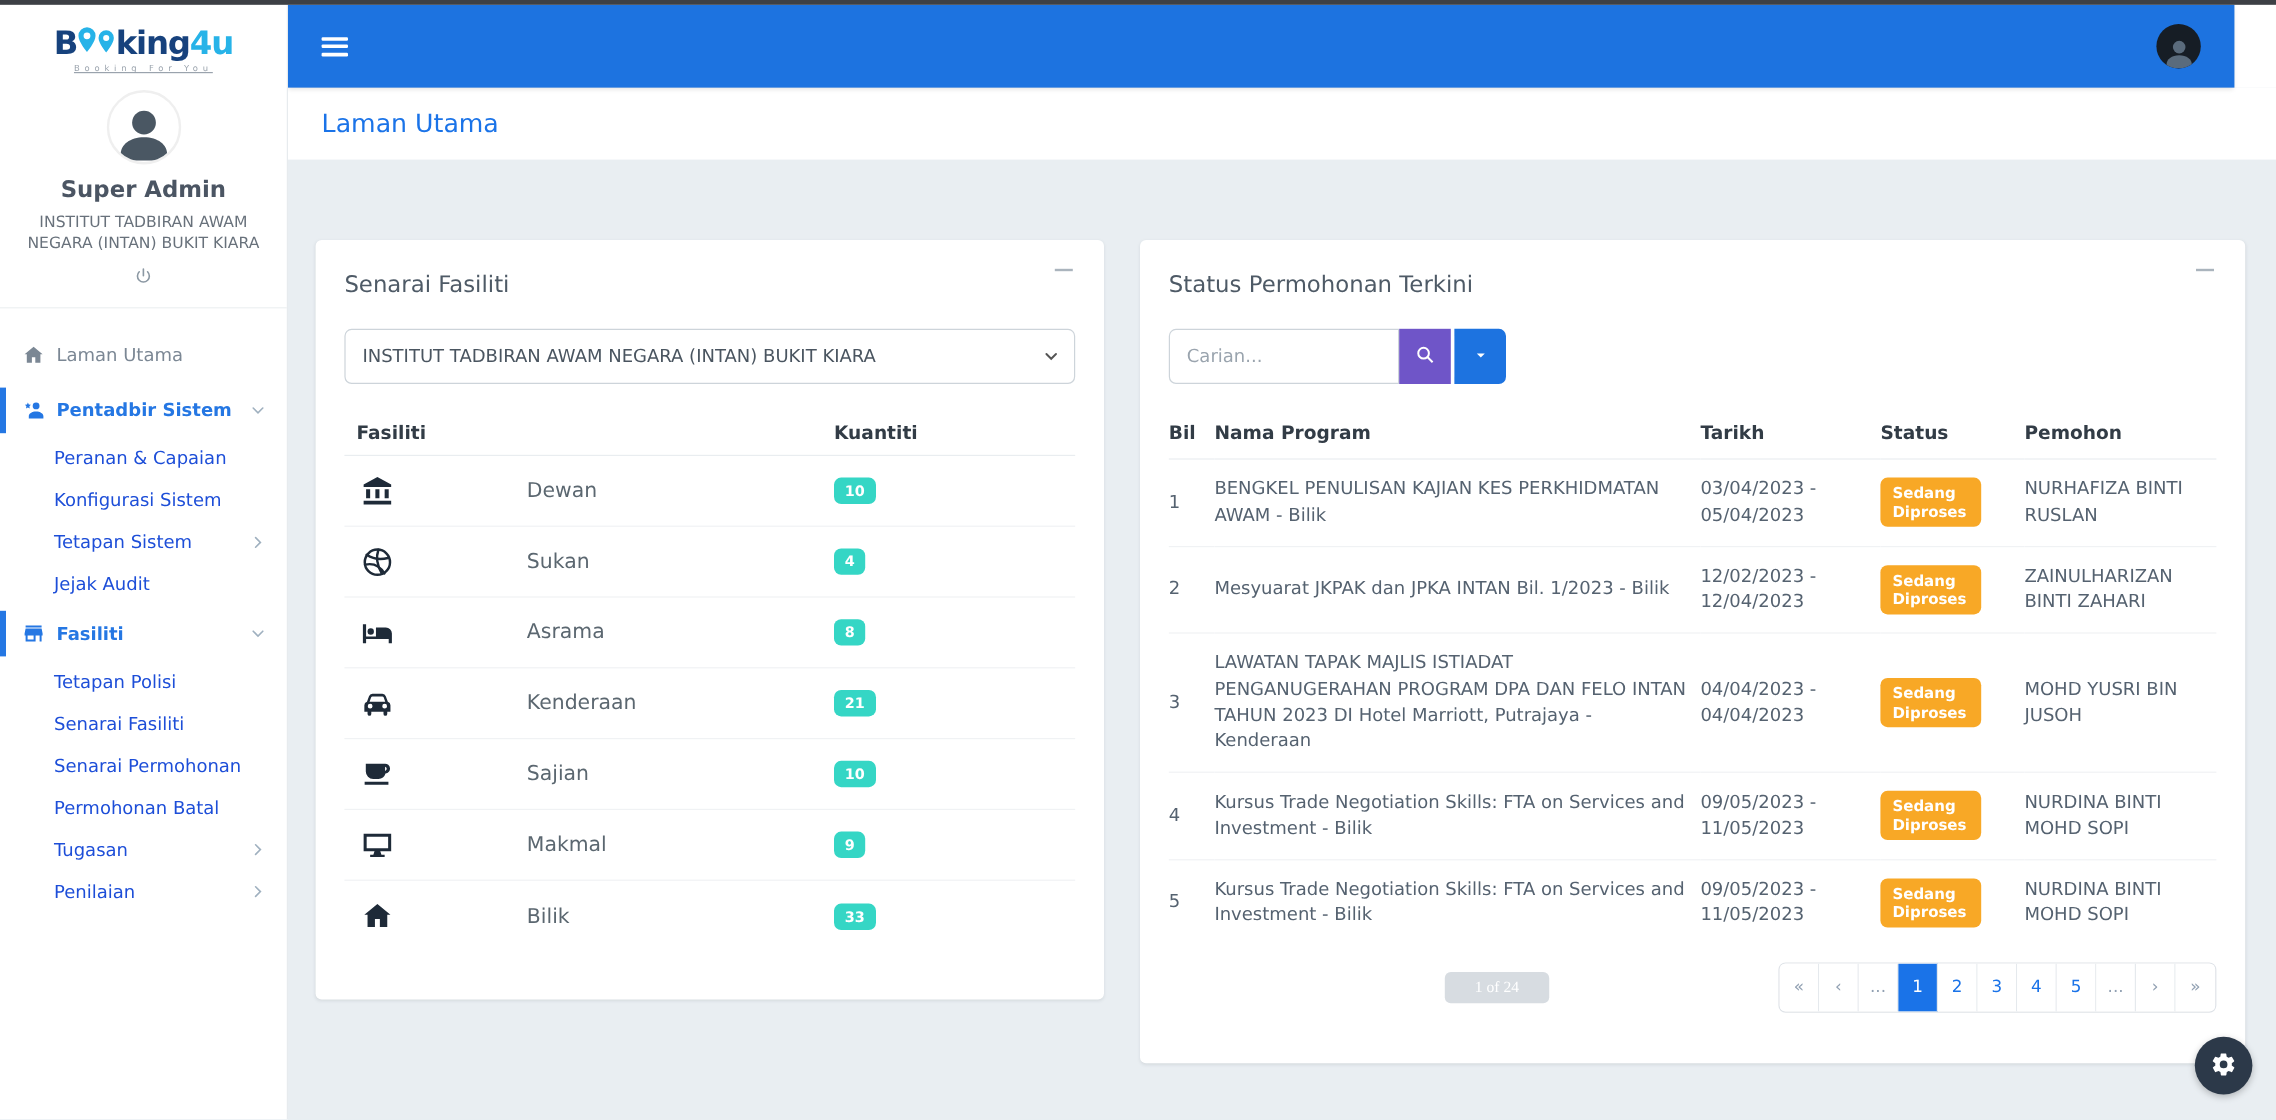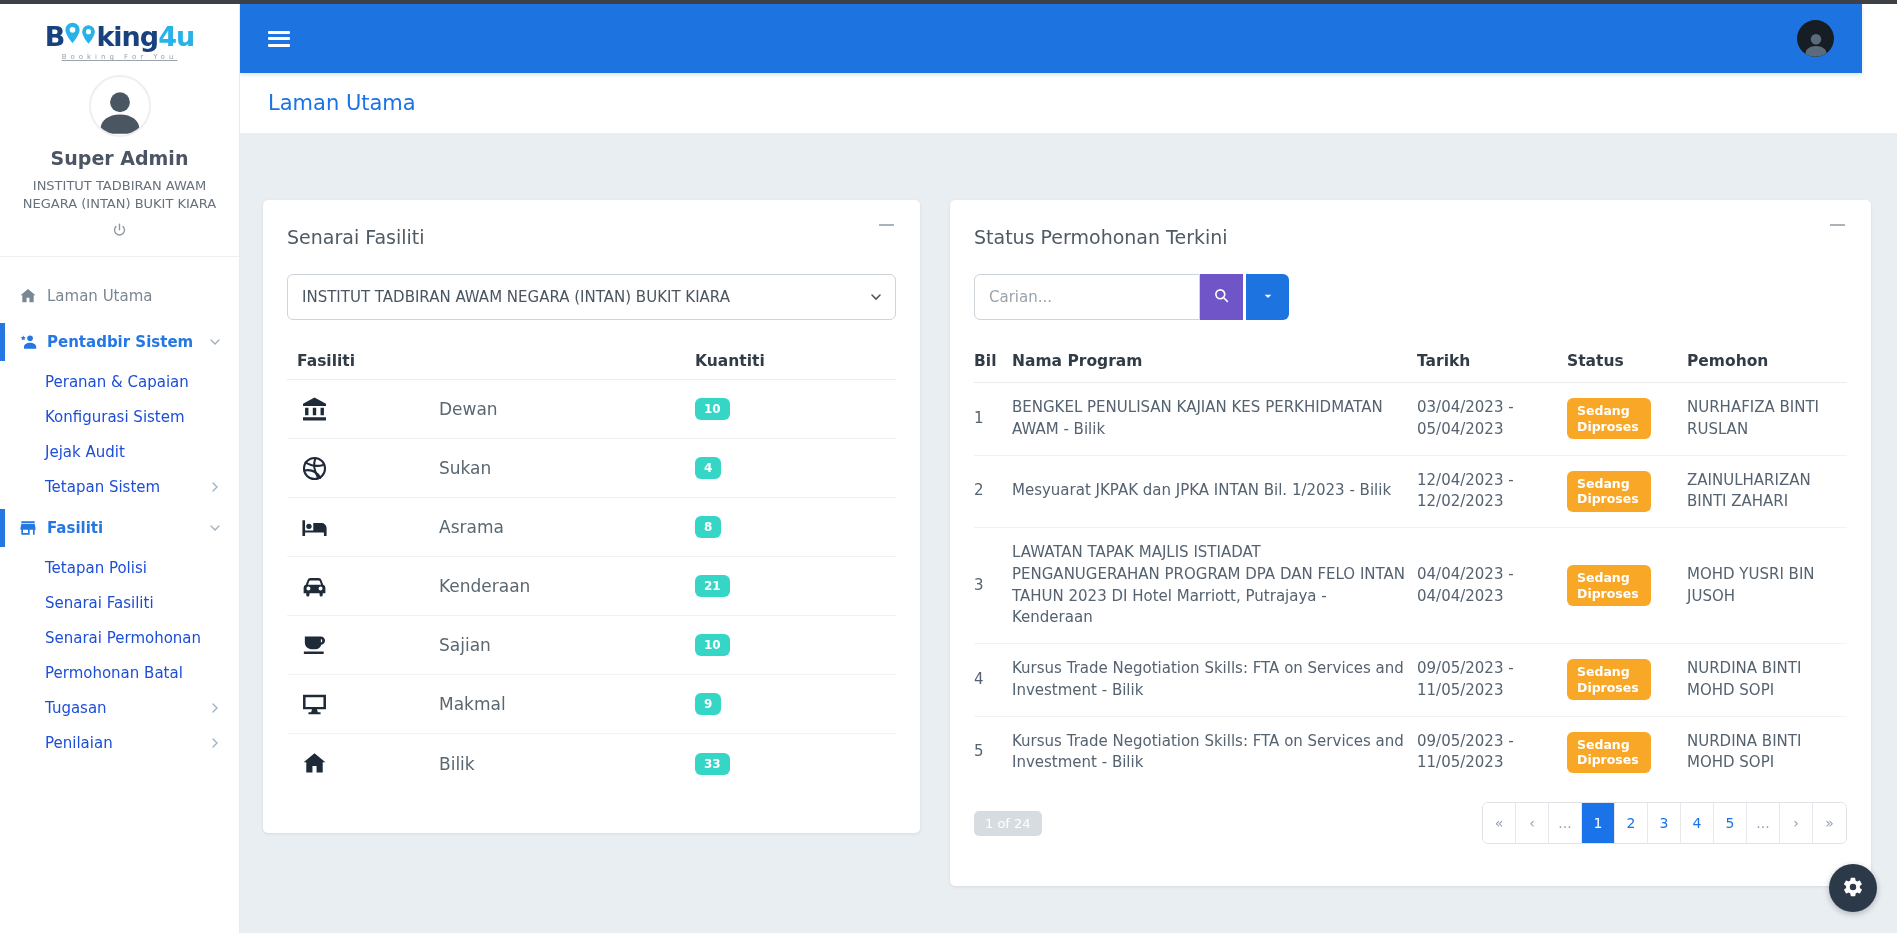--- a/index.html
+++ b/index.html
@@ -66,32 +66,32 @@
   .fac-row{display:flex;align-items:center;height:59px;border-bottom:1px solid #f0f2f4;}
   .fac-row:last-child{border-bottom:none;}
   .fac-icon{flex:0 0 152px;padding-left:12px;color:#1e2a38;display:flex;}
   .fac-icon svg{width:31px;height:29px;}
   .fac-name{flex:0 0 256px;font-size:17px;color:#5b6770;}
   .badge-teal{display:inline-block;background:var(--teal-badge);color:#fff;font-size:12px;font-weight:bold;padding:4px 9px;border-radius:6px;min-width:26px;text-align:center;}
 
   
   .app-card{left:710px;top:67px;width:921px;height:686px;padding:26px 24px;}
   .search-row{display:flex;margin-top:26px;height:46px;}
-  .search-input{width:226px;height:46px;border:1px solid #cdd4da;border-radius:6px 0 0 6px;font-family:inherit;font-size:15px;color:#4a5560;padding:0 14px;outline:none;}
+  .search-input{width:192px;height:46px;border:1px solid #cdd4da;border-radius:6px 0 0 6px;font-family:inherit;font-size:15px;color:#4a5560;padding:0 14px;outline:none;}
   .search-input::placeholder{color:#9aa4ae;}
   .btn-search{width:43px;height:46px;background:var(--purple-button);border:none;cursor:pointer;display:flex;align-items:center;justify-content:center;}
   .btn-filter{width:43px;height:46px;background:var(--topbar-blue);border:none;border-radius:0 6px 6px 0;margin-left:3px;cursor:pointer;display:flex;align-items:center;justify-content:center;}
   .app-table{width:873px;margin-top:22px;border-collapse:collapse;table-layout:fixed;}
   .app-table th{font-size:15.5px;font-weight:bold;color:#323c46;text-align:left;padding:10px 8px 12px 0;border-bottom:1px solid #e9edf0;}
   .app-table td{font-size:15px;color:#556270;padding:14px 10px 14px 0;border-bottom:1px solid #f0f2f4;vertical-align:middle;line-height:1.45;}
   .app-table tr:last-child td{border-bottom:none;}
   .col-bil{width:38px;} .col-prog{width:405px;} .col-date{width:150px;} .col-status{width:120px;} .col-pem{width:160px;}
   .badge-orange{display:inline-block;background:var(--orange-badge);color:#fff;font-size:12.5px;font-weight:bold;padding:5px 10px;border-radius:6px;line-height:1.25;width:84px;}
   .app-footer{display:flex;align-items:center;margin-top:14px;}
-  .page-indicator{background:rgba(175,186,196,.5);color:#fff;font-size:13px;padding:5px 11px;border-radius:5px;}
+  .page-indicator{margin-left:230px;background:rgba(175,186,196,.5);color:#fff;font-size:13px;padding:5px 25px;border-radius:5px;font-family:Liberation Serif, serif;}
   .pagination{margin-left:auto;display:flex;border:1px solid #dfe3e8;border-radius:6px;overflow:hidden;background:#fff;}
   .pg-item{min-width:33px;height:40px;display:flex;align-items:center;justify-content:center;font-size:14px;color:var(--accent-blue);border-right:1px solid #e5e9ed;cursor:pointer;background:#fff;padding:0 4px;}
   .pg-item:last-child{border-right:none;}
   .pg-item.muted{color:#91a0b2;}
   .pg-item.active{background:var(--accent-blue);color:#fff;font-weight:500;}
 
   
   .gear-fab{position:absolute;right:20px;bottom:21px;width:48px;height:48px;border-radius:50%;background:var(--dark-fab);border:none;cursor:pointer;display:flex;align-items:center;justify-content:center;z-index:50;box-shadow:0 2px 6px rgba(0,0,0,.25);}
   .gear-fab svg{width:22px;height:22px;fill:#fff;}
 </style>
@@ -163,29 +163,29 @@
           </svg>
         </span>
       </div>
       <div class="m-item sub">
         <span class="m-label">Peranan &amp; Capaian</span>
       </div>
       <div class="m-item sub">
         <span class="m-label">Konfigurasi Sistem</span>
       </div>
       <div class="m-item sub">
-        <span class="m-label">Jejak Audit</span>
-      </div>
-      <div class="m-item sub">
         <span class="m-label">Tetapan Sistem</span>
         <span class="m-chev">
           <svg viewBox="0 0 24 24">
             <path fill="none" stroke="currentColor" stroke-linecap="round" stroke-width="2" d="m9 6 6 6-6 6"></path>
           </svg>
         </span>
+      </div>
+      <div class="m-item sub">
+        <span class="m-label">Jejak Audit</span>
       </div>
       <div class="m-item top active">
         <span class="m-bar"></span>
         <span class="m-icon">
           <svg viewBox="0 0 24 24">
             <path fill="currentColor" d="M20 4H4v2h16zm1 10v-2l-1-5H4l-1 5v2h1v6h10v-6h4v6h2v-6zm-9 4H6v-4h6z"></path>
           </svg>
         </span>
         <span class="m-label">Fasiliti</span>
         <span class="m-chev">
@@ -382,21 +382,21 @@
           <tr>
             <td>1</td>
             <td>BENGKEL PENULISAN KAJIAN KES PERKHIDMATAN AWAM - Bilik</td>
             <td>03/04/2023 - 05/04/2023</td>
             <td><span class="badge-orange">Sedang Diproses</span></td>
             <td>NURHAFIZA BINTI RUSLAN</td>
           </tr>
           <tr>
             <td>2</td>
             <td>Mesyuarat JKPAK dan JPKA INTAN Bil. 1/2023 - Bilik</td>
-            <td>12/04/2023 - 12/02/2023</td>
+            <td>12/02/2023 - 12/04/2023</td>
             <td><span class="badge-orange">Sedang Diproses</span></td>
             <td>ZAINULHARIZAN BINTI ZAHARI</td>
           </tr>
           <tr>
             <td>3</td>
             <td>LAWATAN TAPAK MAJLIS ISTIADAT PENGANUGERAHAN PROGRAM DPA DAN FELO INTAN TAHUN 2023 DI Hotel Marriott, Putrajaya - Kenderaan</td>
             <td>04/04/2023 - 04/04/2023</td>
             <td><span class="badge-orange">Sedang Diproses</span></td>
             <td>MOHD YUSRI BIN JUSOH</td>
           </tr>

